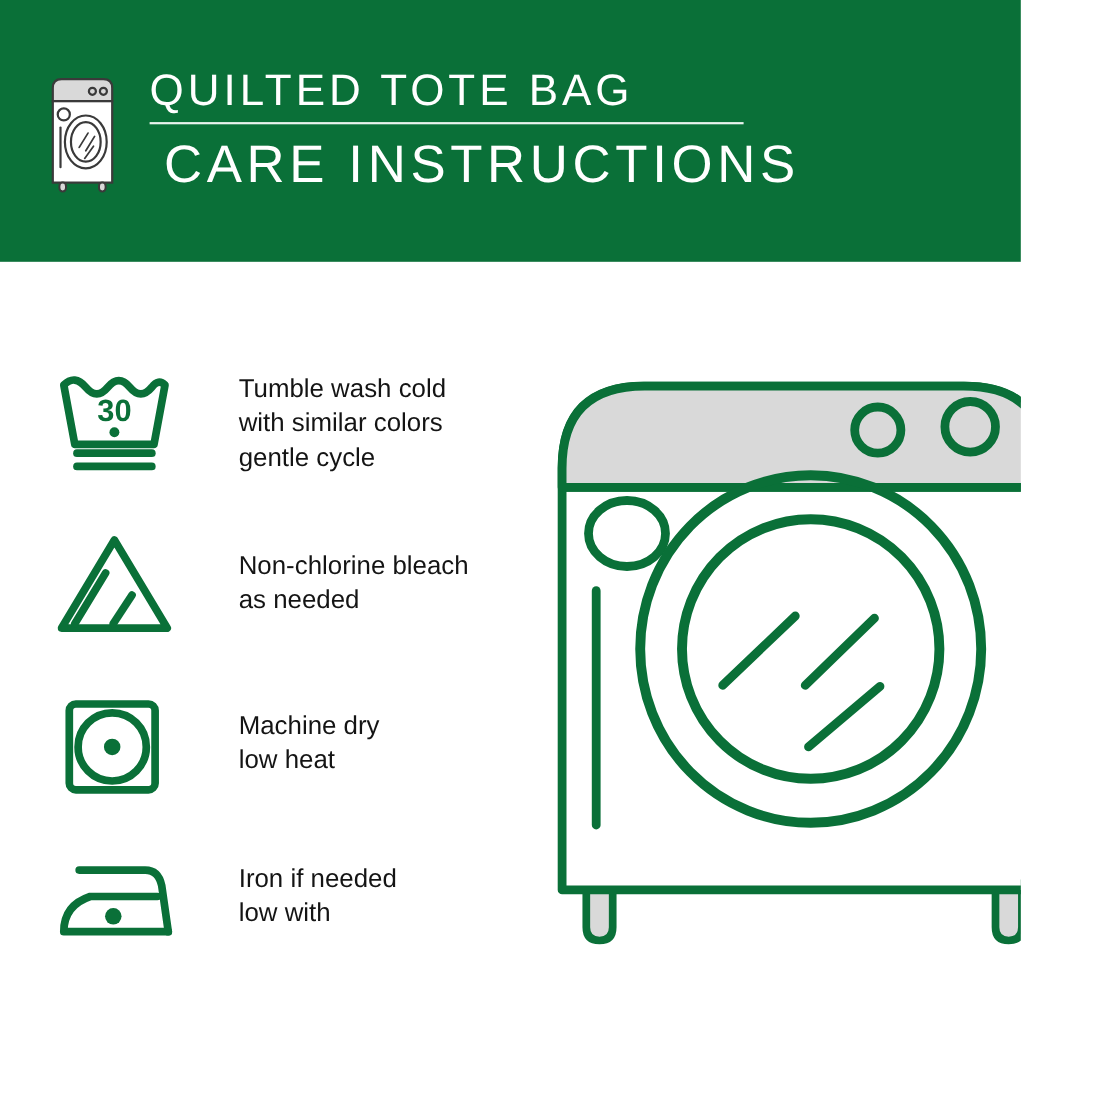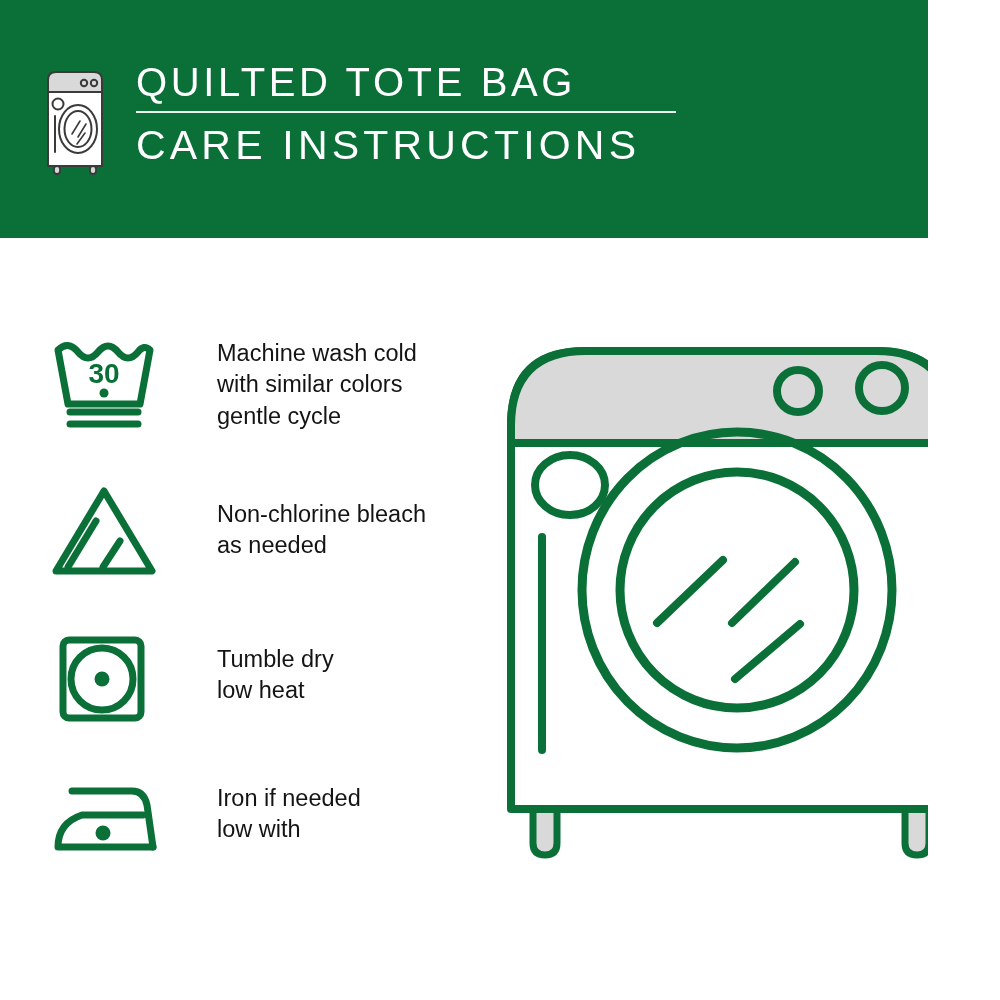--- a/index.html
+++ b/index.html
@@ -59,26 +59,26 @@
   .title-rule {
     width: 540px;
     height: 2px;
     background: #ffffff;
     opacity: 0.92;
     margin: 9px 0 12px 0;
   }
   .title-sub {
     color: #ffffff;
     font-family: "Liberation Sans", sans-serif;
-    font-size: 41px;
+    font-size: 48px;
     font-weight: 400;
     letter-spacing: 4.2px;
     line-height: 1;
     white-space: nowrap;
-    margin: 0;
+    margin: 13px;
     padding: 0;
   }
 
   
   .care-list {
     position: absolute;
     left: 48px;
     top: 336px;
     width: 430px;
   }
@@ -170,21 +170,21 @@
                    L 92 68 L 20 68 Z" fill="none" stroke="#0a7038" stroke-width="7" stroke-linejoin="round" stroke-linecap="round"></path>
 
           <line x1="22" y1="76" x2="90" y2="76" stroke="#0a7038" stroke-width="7" stroke-linecap="round"></line>
           <line x1="22" y1="88" x2="90" y2="88" stroke="#0a7038" stroke-width="7" stroke-linecap="round"></line>
 
           <text x="56" y="47" font-family="'Liberation Sans', sans-serif" font-size="28" font-weight="bold" fill="#0a7038" text-anchor="middle">30</text>
 
           <circle cx="56" cy="57" r="4.5" fill="#0a7038"></circle>
         </svg>
       </div>
-      <div class="care-label">Machine wash cold
+      <div class="care-label">Tumble wash cold
 with similar colors
 gentle cycle</div>
     </div>
 
     <div class="care-row row-bleach">
       <div class="care-symbol">
         <svg width="118" height="104" viewBox="0 0 118 104">
           <path d="M56 10 L 104 90 L 8 90 Z" fill="none" stroke="#0a7038" stroke-width="7" stroke-linejoin="round"></path>
           <line x1="48" y1="40" x2="20" y2="86" stroke="#0a7038" stroke-width="7" stroke-linecap="round"></line>
           <line x1="72" y1="60" x2="55" y2="86" stroke="#0a7038" stroke-width="7" stroke-linecap="round"></line>
@@ -195,21 +195,21 @@
     </div>
 
     <div class="care-row row-dry">
       <div class="care-symbol">
         <svg width="118" height="104" viewBox="0 0 118 104">
           <rect x="15" y="14" width="78" height="78" rx="6" ry="6" fill="none" stroke="#0a7038" stroke-width="7"></rect>
           <circle cx="54" cy="53" r="31" fill="none" stroke="#0a7038" stroke-width="7"></circle>
           <circle cx="54" cy="53" r="7.5" fill="#0a7038"></circle>
         </svg>
       </div>
-      <div class="care-label">Tumble dry
+      <div class="care-label">Machine dry
 low heat</div>
     </div>
 
     <div class="care-row row-iron">
       <div class="care-symbol">
         <svg width="118" height="104" viewBox="0 0 118 104">
 
           <path d="M24 20 H 84 Q 96 20 99 34 L 105 76" fill="none" stroke="#0a7038" stroke-width="7" stroke-linecap="round" stroke-linejoin="round"></path>
 
           <path d="M105 76 H 10 Q 10 52 34 44 H 95" fill="none" stroke="#0a7038" stroke-width="7" stroke-linecap="round" stroke-linejoin="round"></path>

